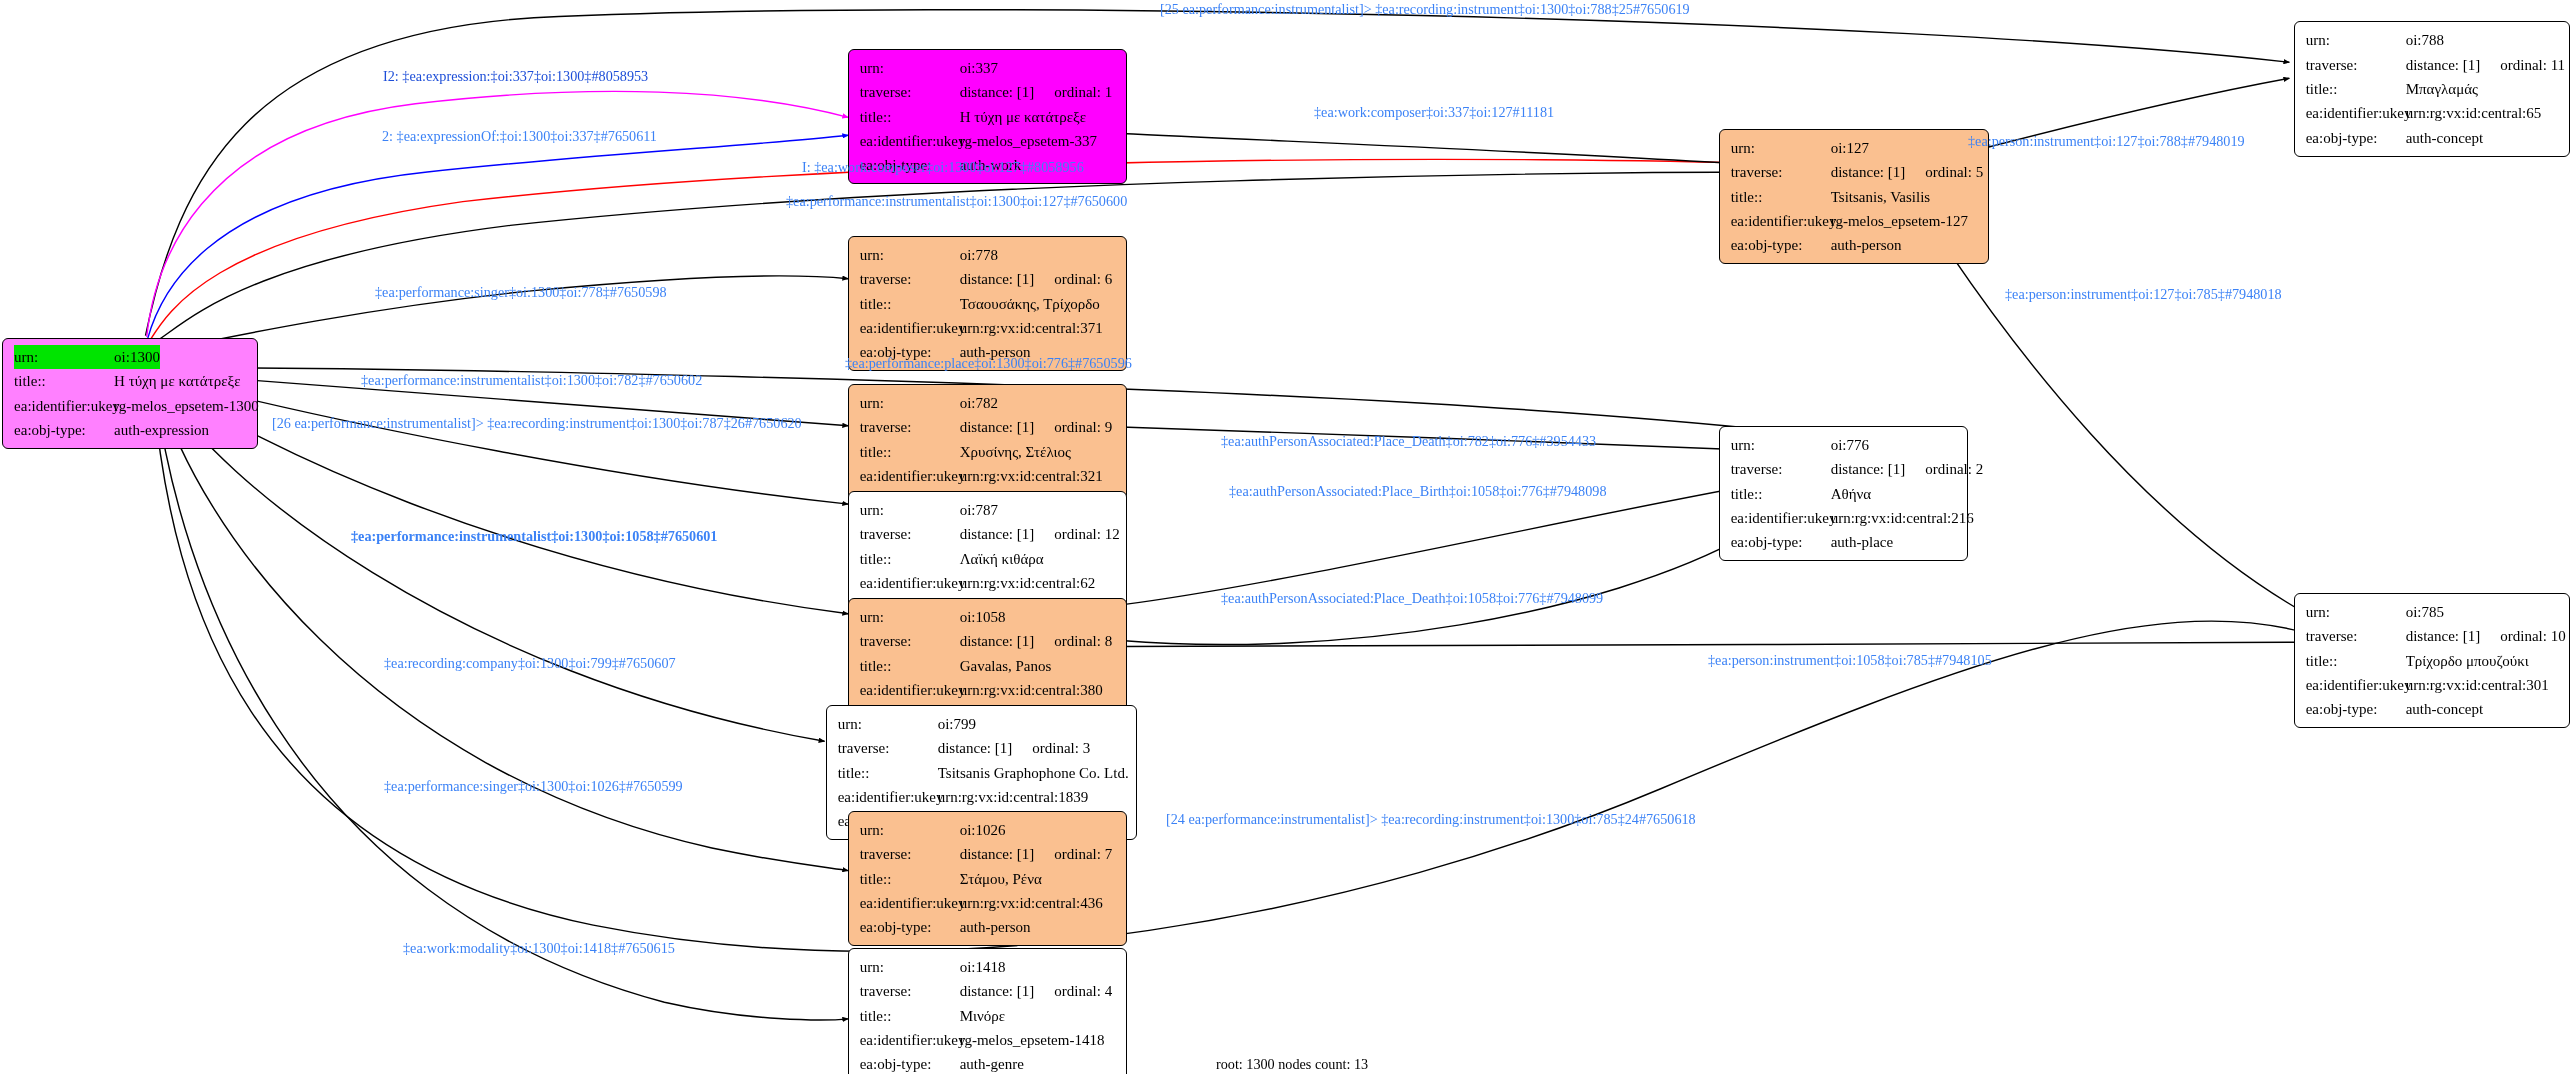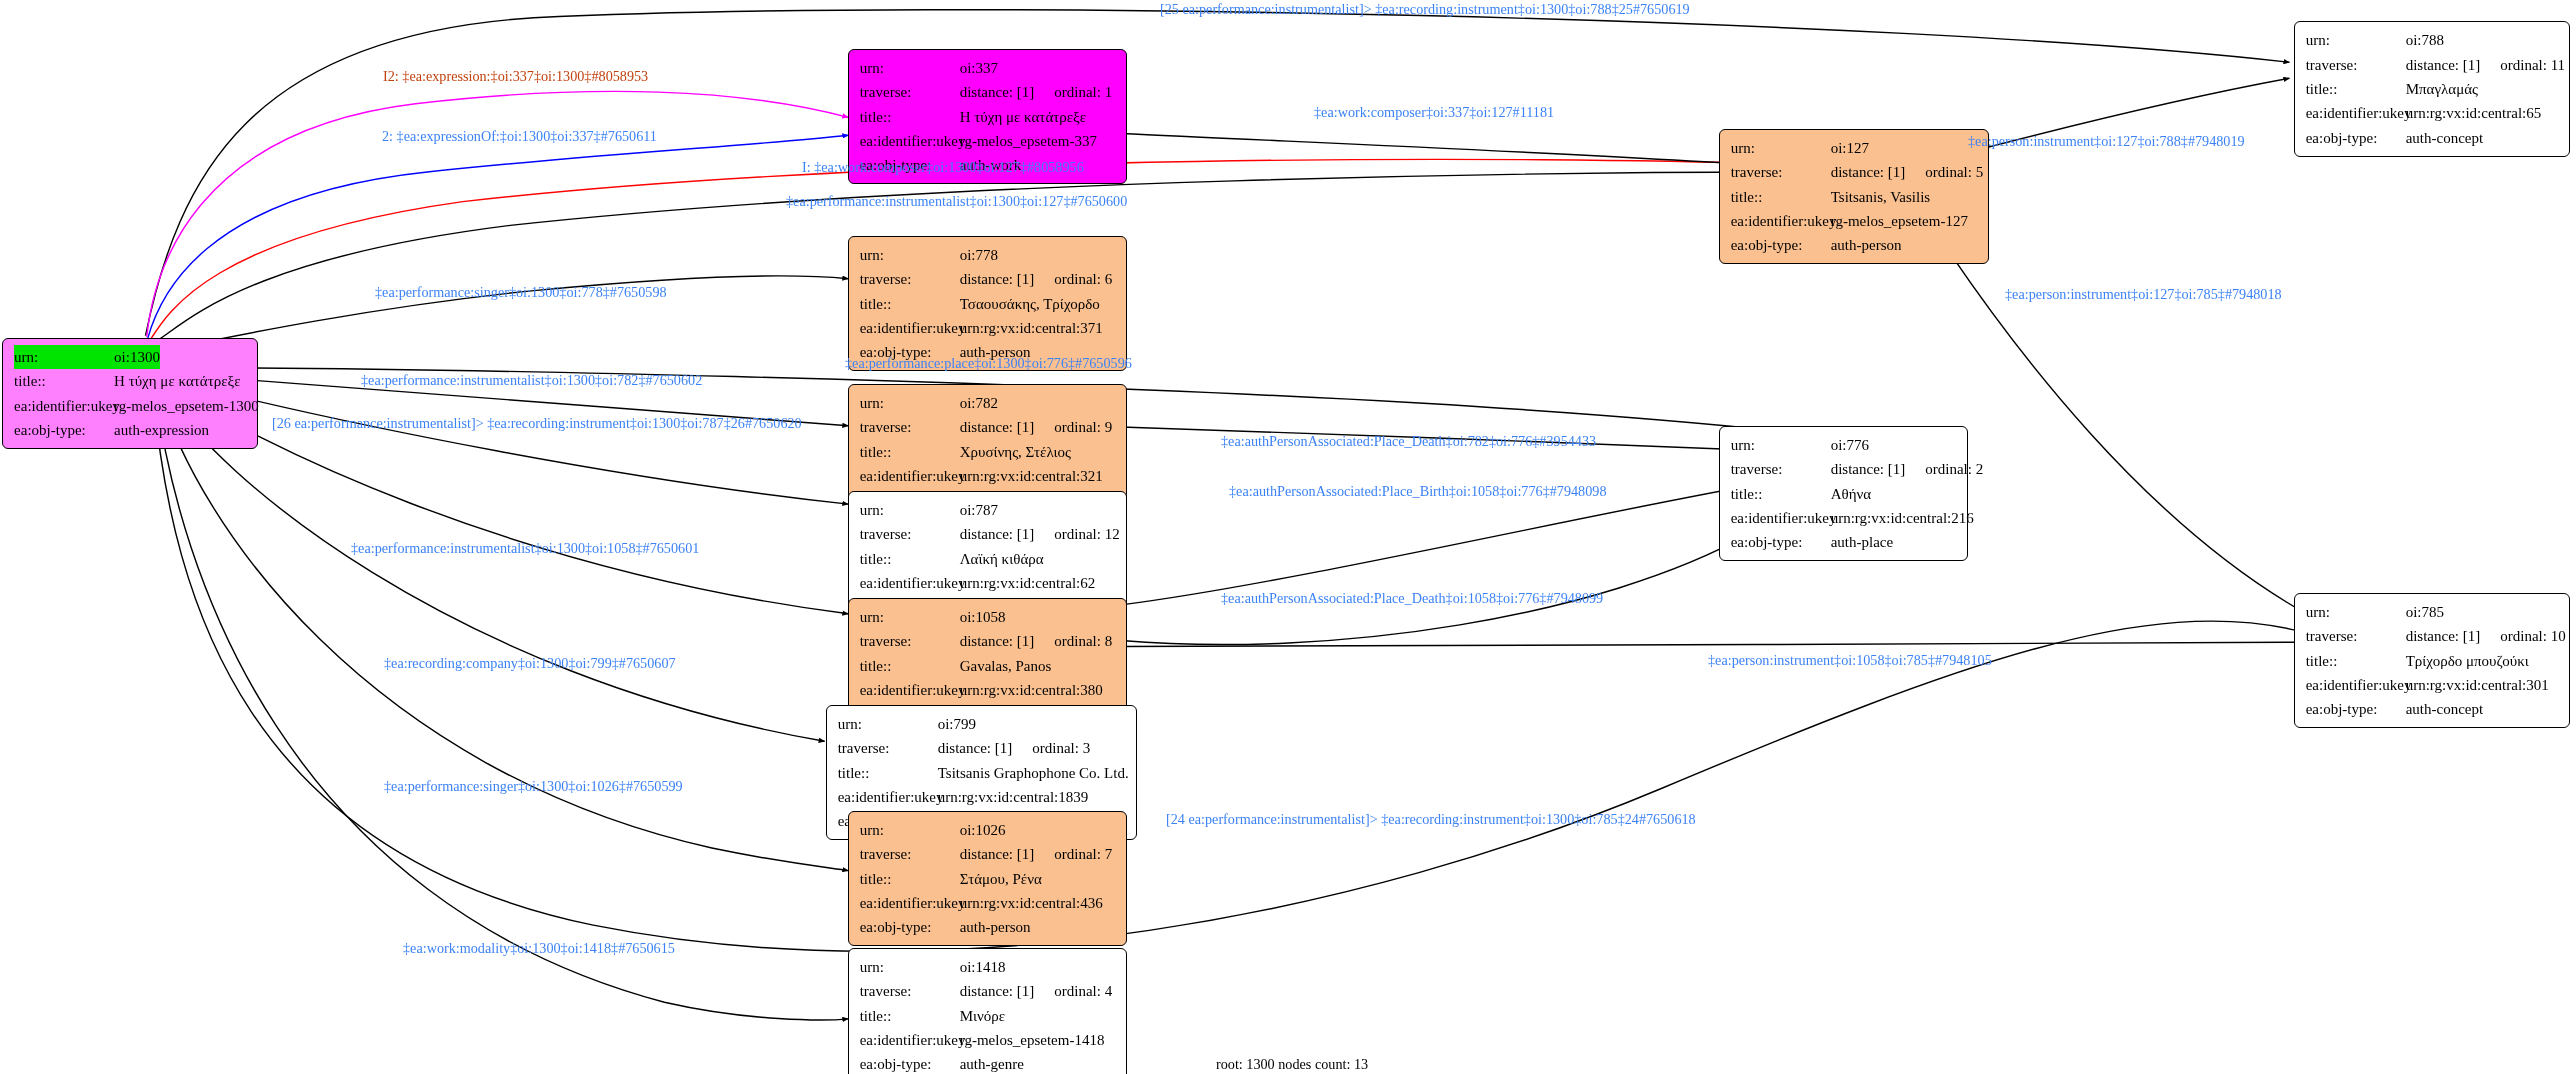--- a/index.html
+++ b/index.html
@@ -376,32 +376,32 @@
         <div class="k">ea:identifier:ukey</div>
         <div class="v">urn:rg:vx:id:central:301</div>
       </div>
     <div class="row">
         <div class="k">ea:obj-type:</div>
         <div class="v">auth-concept</div>
       </div>
   </div>
 
   <div class="elabel" style="left:1160px; top:1.2px;">[25 ea:performance:instrumentalist]&gt; ‡ea:recording:instrument‡oi:1300‡oi:788‡25#7650619</div>
-  <div class="elabel" style="left:383px;  top:68px; color:#c2410c;">I2: ‡ea:expression:‡oi:337‡oi:1300‡#8058953</div>
+  <div class="elabel" style="left:383px;  top:68px; color:#1d4ed8;">I2: ‡ea:expression:‡oi:337‡oi:1300‡#8058953</div>
   <div class="elabel" style="left:382px;  top:128px;">2: ‡ea:expressionOf:‡oi:1300‡oi:337‡#7650611</div>
   <div class="elabel" style="left:802px; top:159px;">I: ‡ea:work:composer‡oi:1300‡oi:127‡#8058956</div>
   <div class="elabel" style="left:786px; top:193px;">‡ea:performance:instrumentalist‡oi:1300‡oi:127‡#7650600</div>
   <div class="elabel" style="left:1314px; top:104px;">‡ea:work:composer‡oi:337‡oi:127#11181</div>
   <div class="elabel" style="left:1948px; top:133px;margin-left:20px;">‡ea:person:instrument‡oi:127‡oi:788‡#7948019</div>
   <div class="elabel" style="left:2005px; top:286px;">‡ea:person:instrument‡oi:127‡oi:785‡#7948018</div>
   <div class="elabel" style="left:375px;  top:284px;">‡ea:performance:singer‡oi:1300‡oi:778‡#7650598</div>
   <div class="elabel" style="left:845px; top:355px;">‡ea:performance:place‡oi:1300‡oi:776‡#7650596</div>
   <div class="elabel" style="left:361px;  top:372px;">‡ea:performance:instrumentalist‡oi:1300‡oi:782‡#7650602</div>
   <div class="elabel" style="left:272px;  top:415px;">[26 ea:performance:instrumentalist]&gt; ‡ea:recording:instrument‡oi:1300‡oi:787‡26#7650620</div>
-  <div class="elabel" style="left:351px;  top:540px;">‡ea:performance:instrumentalist‡oi:1300‡oi:1058‡#7650601</div>
+  <div class="elabel" style="left:351px;  top:528px;font-weight:bold;">‡ea:performance:instrumentalist‡oi:1300‡oi:1058‡#7650601</div>
   <div class="elabel" style="left:1221px; top:433px;">‡ea:authPersonAssociated:Place_Death‡oi:782‡oi:776‡#3954433</div>
   <div class="elabel" style="left:1221px; top:483px;margin-left:8px;">‡ea:authPersonAssociated:Place_Birth‡oi:1058‡oi:776‡#7948098</div>
   <div class="elabel" style="left:1221px; top:590px;">‡ea:authPersonAssociated:Place_Death‡oi:1058‡oi:776‡#7948099</div>
   <div class="elabel" style="left:384px;  top:655px;">‡ea:recording:company‡oi:1300‡oi:799‡#7650607</div>
   <div class="elabel" style="left:1708px; top:652px;">‡ea:person:instrument‡oi:1058‡oi:785‡#7948105</div>
   <div class="elabel" style="left:384px;  top:778px;">‡ea:performance:singer‡oi:1300‡oi:1026‡#7650599</div>
   <div class="elabel" style="left:1166px; top:811px;">[24 ea:performance:instrumentalist]&gt; ‡ea:recording:instrument‡oi:1300‡oi:785‡24#7650618</div>
   <div class="elabel" style="left:403px;  top:940px;">‡ea:work:modality‡oi:1300‡oi:1418‡#7650615</div>
 
   <div class="caption" style="left:1216px; top:1056px;">root: 1300 nodes count: 13</div>

